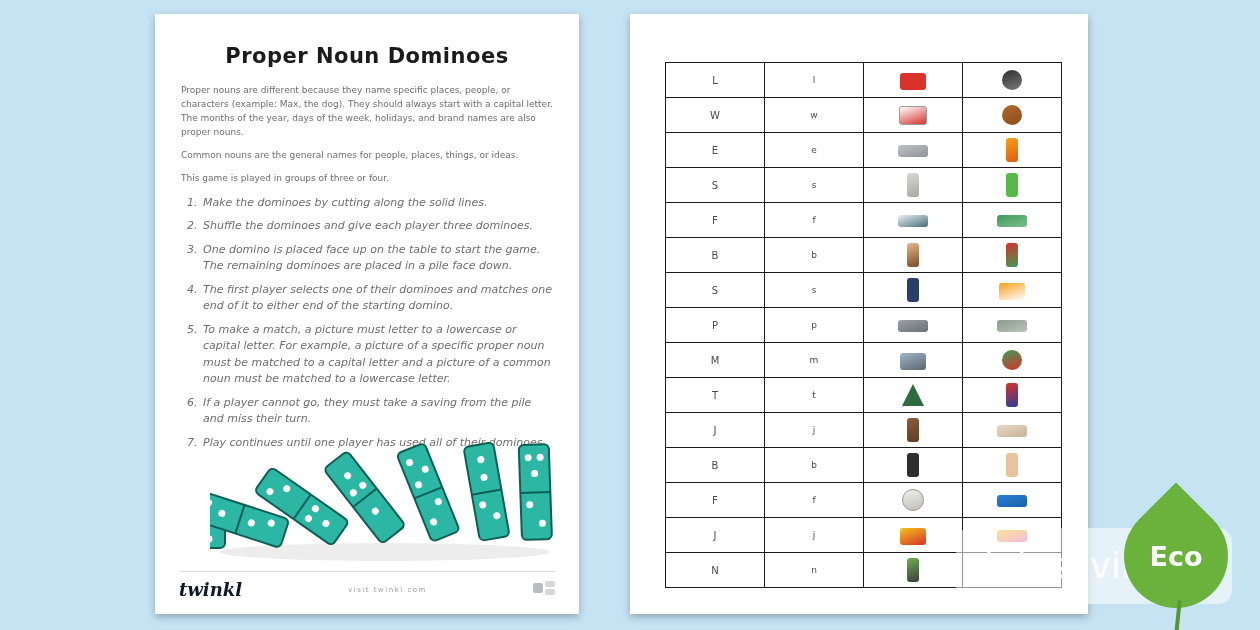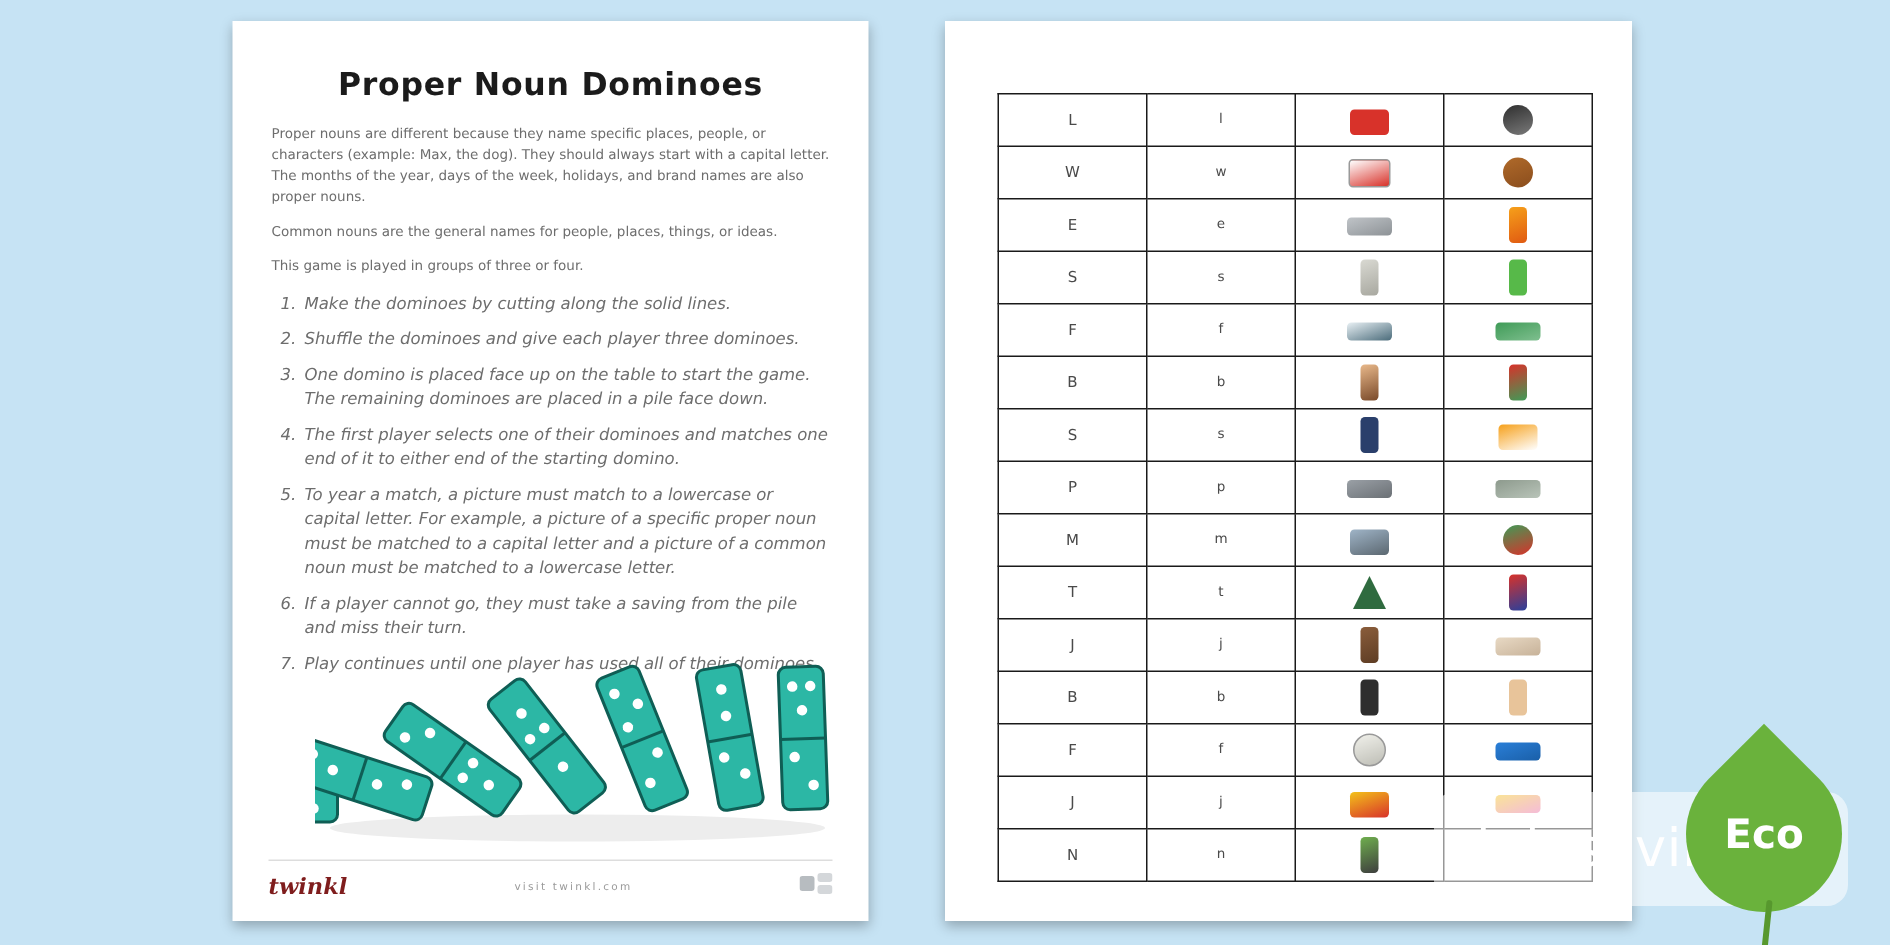--- a/index.html
+++ b/index.html
@@ -14,22 +14,22 @@
   .left-inner{padding:26px 26px 0 26px;color:#6d6d6d;}
   .doc-title{margin:4px 0 16px;text-align:center;font-size:21px;color:#1b1b1b;
              font-weight:bold;letter-spacing:0.5px;}
   .left-inner p{font-size:9px;line-height:1.55;margin:0 0 9px;}
   .instructions-heading{margin-bottom:1px !important;text-decoration:underline;}
   .steps{margin:2px 0 0;padding-left:20px;font-size:11px;line-height:1.5;color:#6d6d6d;font-style:italic;}
   .steps li{margin-bottom:7px;padding-left:2px;}
   .illustration{position:absolute;left:55px;bottom:48px;width:350px;height:190px;}
   .page-footer{position:absolute;left:24px;right:24px;bottom:14px;border-top:1px solid #ddd;
                padding-top:7px;display:flex;align-items:center;justify-content:space-between;}
-  .twinkl-logo{color:#7f1d1d;font-family:"DejaVu Serif", serif;font-style:italic;
-               font-weight:bold;font-size:15px;}
+  .twinkl-logo{color:#0f172a;font-family:"DejaVu Serif", serif;font-style:italic;
+               font-weight:bold;font-size:18px;}
   .visit-text{font-size:7px;color:#9a9a9a;letter-spacing:1.5px;}
   .partner-logo{opacity:0.7;}
 
   
   .dominoes-table{position:absolute;left:35px;top:48px;border-collapse:collapse;}
   .dominoes-table td{border:1.6px solid #1a1a1a;width:96px;height:32px;text-align:center;
                      vertical-align:middle;color:#4a4a4a;}
   .letter-cell{font-size:10px;}
   .letter-cell.lower{font-size:9px;}
 
@@ -63,21 +63,21 @@
     <div class="left-inner">
       <h1 class="doc-title">Proper Noun Dominoes</h1>
       <p>Proper nouns are different because they name specific places, people, or characters (example: Max, the dog).  They should always start with a capital letter. The months of the year, days of the week, holidays, and brand names are also proper nouns.</p>
       <p>Common nouns are the general names for people, places, things, or ideas.</p>
       <p>This game is played in groups of three or four.</p>
       <ol class="steps">
           <li>Make the dominoes by cutting along the solid lines.</li>
           <li>Shuffle the dominoes and give each player three dominoes.</li>
           <li>One domino is placed face up on the table to start the game. The remaining dominoes are placed in a pile face down.</li>
           <li>The first player selects one of their dominoes and matches one end of it to either end of the starting domino.</li>
-          <li>To year a match, a picture must match to a lowercase or capital letter. For example, a picture of a specific proper noun must be matched to a capital letter and a picture of a common noun must be matched to a lowercase letter.</li>
+          <li>To make a match, a picture must letter to a lowercase or capital letter. For example, a picture of a specific proper noun must be matched to a capital letter and a picture of a common noun must be matched to a lowercase letter.</li>
           <li>If a player cannot go, they must take a saving from the pile and miss their turn.</li>
           <li>Play continues until one player has used all of their dominoes.</li>
         </ol>
     </div>
 
     <div class="illustration">
       <svg width="350" height="190" viewBox="0 0 350 190">
         <ellipse cx="175" cy="176" rx="165" ry="9" fill="#ededed"></ellipse>
         <g stroke="#0f5e55" stroke-width="2">
           <g transform="translate(15,172) rotate(-90)">

